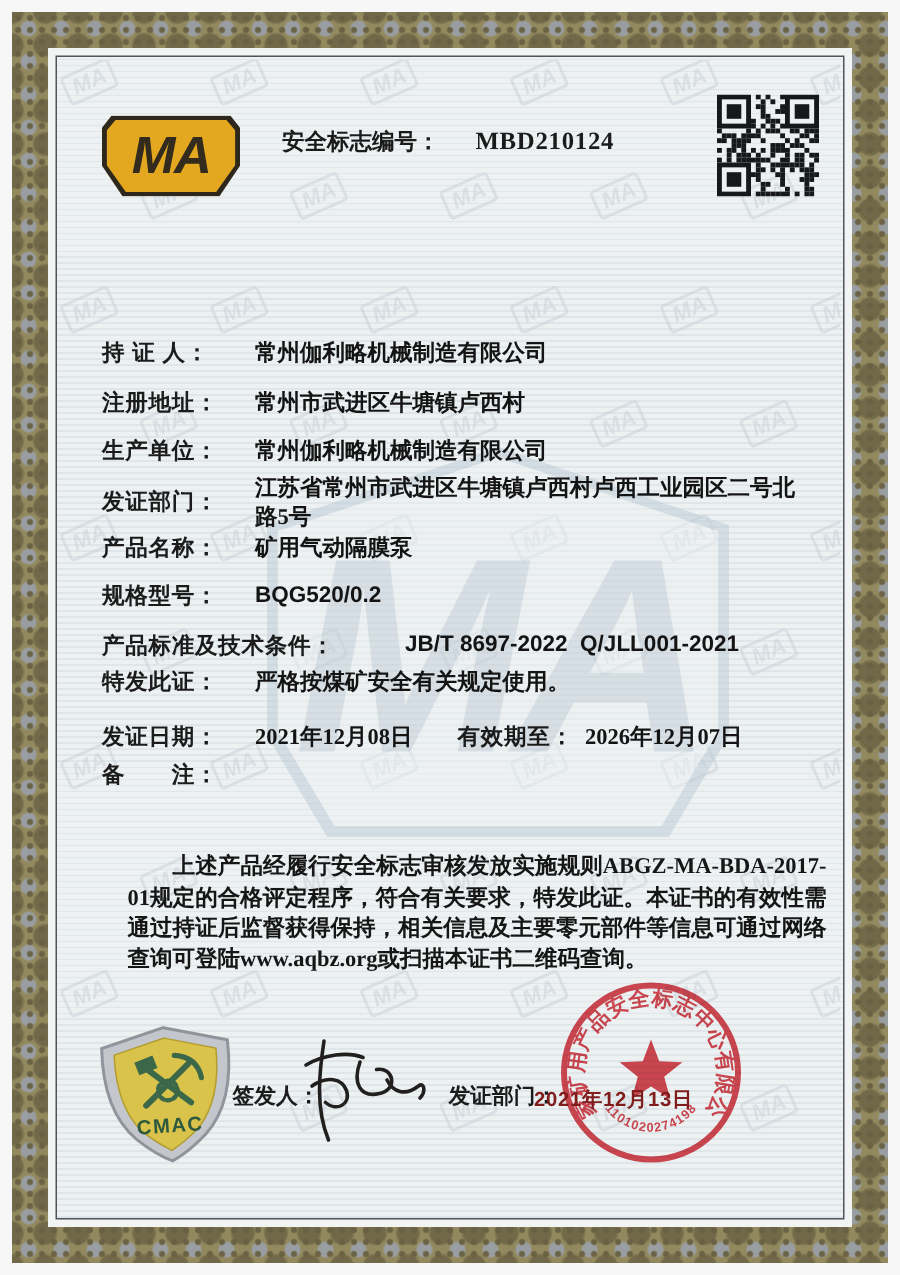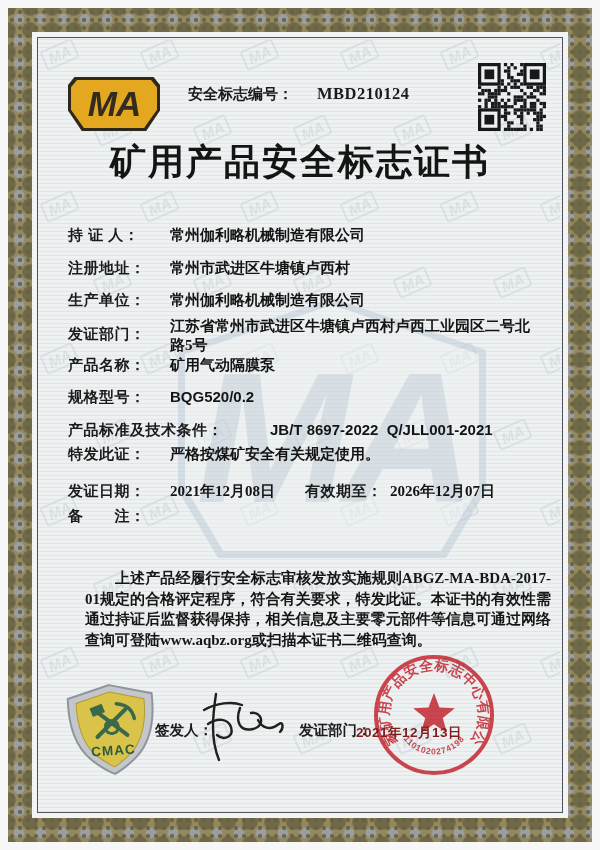--- a/index.html
+++ b/index.html
@@ -287,21 +287,20 @@
         <rect x="32.38" y="64.76" width="3.24" height="3.24" fill="#17181a"></rect>
         <rect x="35.62" y="64.76" width="3.24" height="3.24" fill="#17181a"></rect>
         <rect x="38.86" y="64.76" width="3.24" height="3.24" fill="#17181a"></rect>
         <rect x="42.10" y="64.76" width="3.24" height="3.24" fill="#17181a"></rect>
         <rect x="45.33" y="64.76" width="3.24" height="3.24" fill="#17181a"></rect>
         <rect x="51.81" y="64.76" width="3.24" height="3.24" fill="#17181a"></rect>
         <rect x="58.29" y="64.76" width="3.24" height="3.24" fill="#17181a"></rect>
         <rect x="61.52" y="64.76" width="3.24" height="3.24" fill="#17181a"></rect>
       </svg>
 
-    <div class="abs title">矿用产品安全标志证书</div>
 
     <span class="abs lbl" style="left:68px;top:226px">持 证 人：</span>
     <span class="abs val" style="left:170px;top:226px">常州伽利略机械制造有限公司</span>
 
     <span class="abs lbl" style="left:68px;top:259px">注册地址：</span>
     <span class="abs val" style="left:170px;top:259px">常州市武进区牛塘镇卢西村</span>
 
     <span class="abs lbl" style="left:68px;top:291px">生产单位：</span>
     <span class="abs val" style="left:170px;top:291px">常州伽利略机械制造有限公司</span>
 

